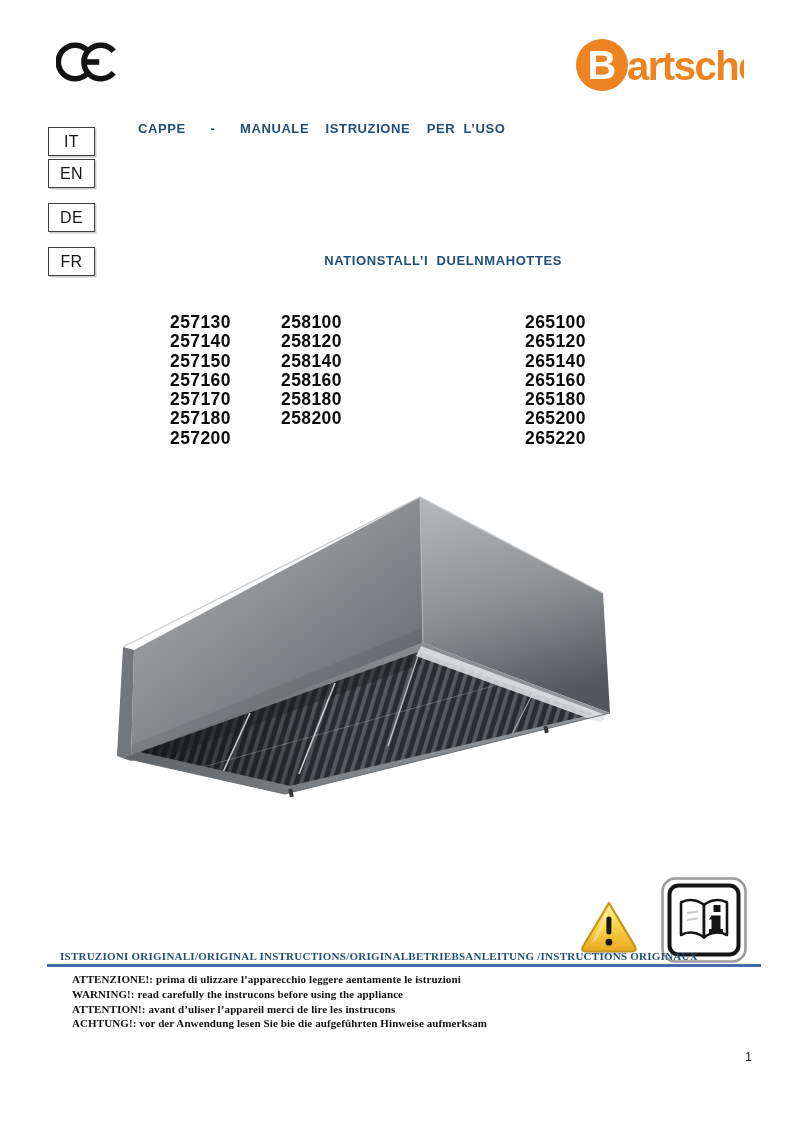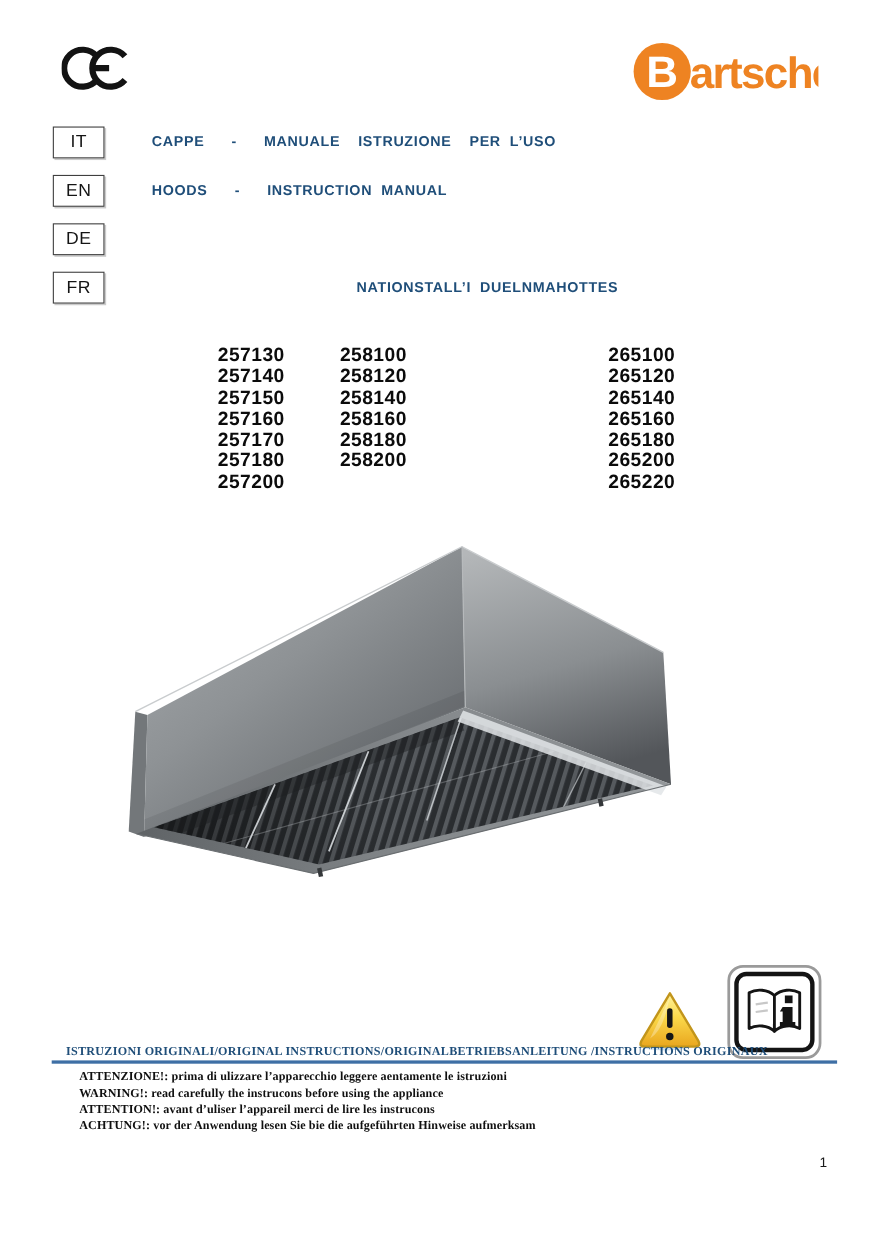--- a/index.html
+++ b/index.html
@@ -23,21 +23,21 @@
     display:flex;align-items:center;
     font-family:Liberation Sans, sans-serif;font-weight:bold;
     font-size:13px;color:#1F4E79;letter-spacing:.6px;word-spacing:4px;
     white-space:pre;
   }
   .lang-title.right{justify-content:flex-end;text-align:center;}
   
   .models-col{position:absolute;top:313px;}
   .models-col .model{
     font-size:17.5px;font-weight:bold;color:#0b0b0b;line-height:19.3px;
-    letter-spacing:.4px;font-family:"Liberation Sans",sans-serif;margin-left:28px;
+    letter-spacing:.4px;font-family:"Liberation Sans",sans-serif;
   }
   
   .hood{position:absolute;left:100px;top:480px;width:560px;height:340px;}
   
   .warn{position:absolute;left:578px;top:898px;width:62px;height:58px;}
   .book{position:absolute;left:660px;top:876px;width:88px;height:88px;}
   
   .orig-line{
     position:absolute;left:60px;top:950px;width:560px;
     font-family:"Liberation Serif",serif;font-weight:bold;
@@ -68,29 +68,28 @@
   </div>
 
   <div class="brand">
     <svg width="170" height="56" viewBox="0 0 170 56">
       <circle cx="28" cy="29" r="26" fill="#EE8322"></circle>
       <text x="28" y="43" text-anchor="middle" font-family="Liberation Sans, sans-serif" font-size="40" font-weight="bold" fill="#ffffff">B</text>
       <text x="53" y="44" font-family="Liberation Sans, sans-serif" font-size="40" font-weight="bold" letter-spacing="-1.5" fill="#EE8322">artscher</text>
     </svg>
   </div>
 
-  <div class="lang-box" style="top:115px">
+  <div class="lang-box" style="top:127px">
       <span>IT</span>
     </div>
   <div class="lang-title" style="top:115px">CAPPE   -   MANUALE  ISTRUZIONE  PER L’USO</div>
 
   <div class="lang-box" style="top:159px">
       <span>EN</span>
     </div>
-  <div class="lang-title" style="top:159px">HOODS   -   INSTRUCTION MANUAL</div>
 
   <div class="lang-box" style="top:203px">
       <span>DE</span>
     </div>
 
   <div class="lang-box" style="top:247px">
       <span>FR</span>
     </div>
   <div class="lang-title right" style="top:247px">NATIONSTALL’I DUELNMAHOTTES</div>
 

